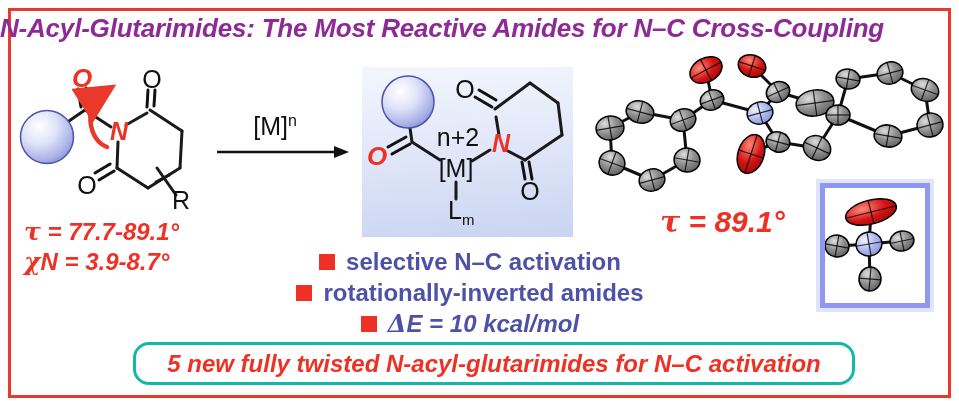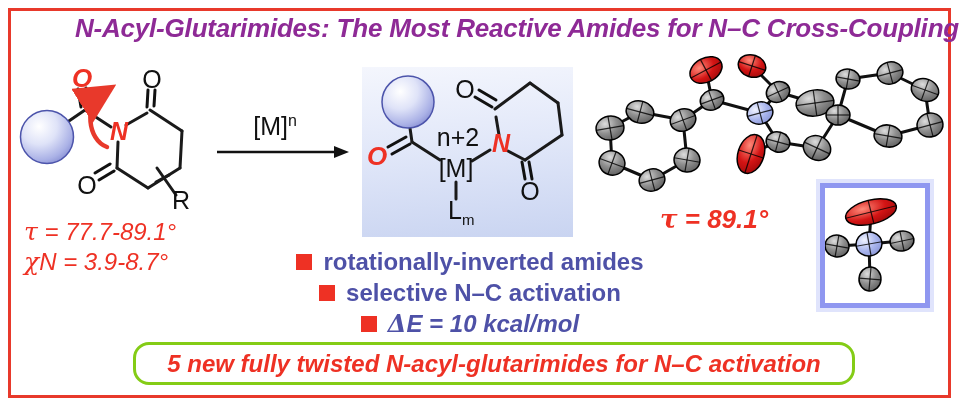--- a/index.html
+++ b/index.html
@@ -1,42 +1,42 @@
 <!DOCTYPE html>
 <html><head>
 <meta charset="utf-8">
 <style>
   html,body{margin:0;padding:0;background:#fff;}
   #stage{position:relative;width:959px;height:404px;background:#fff;overflow:hidden;
          font-family:"Liberation Sans",sans-serif;}
   #frame{position:absolute;left:8px;top:8px;right:8px;bottom:6px;border:3px solid #e8392b;background:#fff;}
-  .title{position:absolute;left:0;right:0;top:13px;text-align:right;
+  .title{position:absolute;left:0;right:0;top:13px;text-align:left;
          font-size:26px;font-weight:bold;font-style:italic;color:#8e2a96;letter-spacing:-0.2px;white-space:nowrap;}
   .greek{font-family:"DejaVu Serif",serif;font-style:italic;}
   
-  .left-labels{position:absolute;left:24px;top:217px;font-size:24px;font-weight:normal;font-style:italic;
+  .left-labels{position:absolute;left:24px;top:217px;font-size:24px;font-weight:bold;font-style:italic;
                color:#ee3124;line-height:30px;white-space:nowrap;}
   .left-labels .greek{font-size:25px;}
   
   .complex-box{position:absolute;left:362px;top:67px;width:211px;height:170px;
                background:linear-gradient(175deg,#f4f6fd 0%,#e2e8f9 45%,#c9d4f1 100%);}
   
   .bullets{position:absolute;left:260px;top:246px;width:420px;text-align:center;}
   .bullet-row{line-height:31px;white-space:nowrap;font-size:24px;font-weight:bold;color:#4e51a7;}
   .bullet-sq{display:inline-block;width:16px;height:16px;background:#ee3124;margin-right:11px;
              vertical-align:middle;transform:translateY(-2px);}
   .bullet-italic{font-style:italic;}
   
-  .tau-right{position:absolute;left:660px;top:204px;font-size:26px;font-weight:bold;font-style:italic;
+  .tau-right{position:absolute;left:660px;top:204px;font-size:30px;font-weight:bold;font-style:italic;
              color:#ee3124;white-space:nowrap;}
   
   .inset-box{position:absolute;left:820px;top:183px;width:100px;height:115px;background:#fff;
              border:5px solid #8f97f0;box-shadow:0 0 0 4px #e0e4fc;}
   
-  .banner{position:absolute;left:133px;top:342px;width:722px;height:43px;border:3px solid #84cc16;
+  .banner{position:absolute;left:133px;top:342px;width:722px;height:43px;border:3px solid #14b8a6;
           border-radius:16px;background:#fff;display:flex;align-items:center;justify-content:center;box-sizing:border-box;}
   .banner-text{font-size:24px;font-weight:bold;font-style:italic;color:#ee3124;white-space:nowrap;}
   svg{display:block;}
   svg text{font-family:"Liberation Sans",sans-serif;}
   .chem-black{fill:#111;font-size:25px;}
   .chem-red{fill:#ee3124;font-size:25px;font-weight:bold;font-style:italic;}
   .bond{stroke:#1a1a1a;stroke-width:3;stroke-linecap:round;fill:none;}
   .obond{stroke:#111;stroke-width:3;stroke-linecap:round;}
   .ocross{stroke:#000;stroke-width:1.2;opacity:.8;}
   .abs{position:absolute;}
@@ -310,21 +310,21 @@
         </g>
       <g transform="translate(44 56) rotate(-10)">
           <ellipse rx="13" ry="12" fill="url(#gN)" stroke="#000" stroke-width="1.5"></ellipse>
           <line class="ocross" x1="-13" y1="0" x2="13" y2="0"></line>
           <line class="ocross" x1="0" y1="-12" x2="0" y2="12"></line>
         </g>
     </svg>
   </div>
 
   <div class="bullets">
+    <div class="bullet-row"><span class="bullet-sq"></span><span>selective N–C activation</span></div>
     <div class="bullet-row"><span class="bullet-sq"></span><span>rotationally-inverted amides</span></div>
-    <div class="bullet-row"><span class="bullet-sq"></span><span>selective N–C activation</span></div>
     <div class="bullet-row bullet-italic"><span class="bullet-sq"></span><span class="greek">Δ</span><span>E = 10 kcal/mol</span></div>
   </div>
 
   <div class="banner">
     <span class="banner-text">5 new fully twisted N-acyl-glutarimides for N–C activation</span>
   </div>
 </div>
 
 </body></html>

